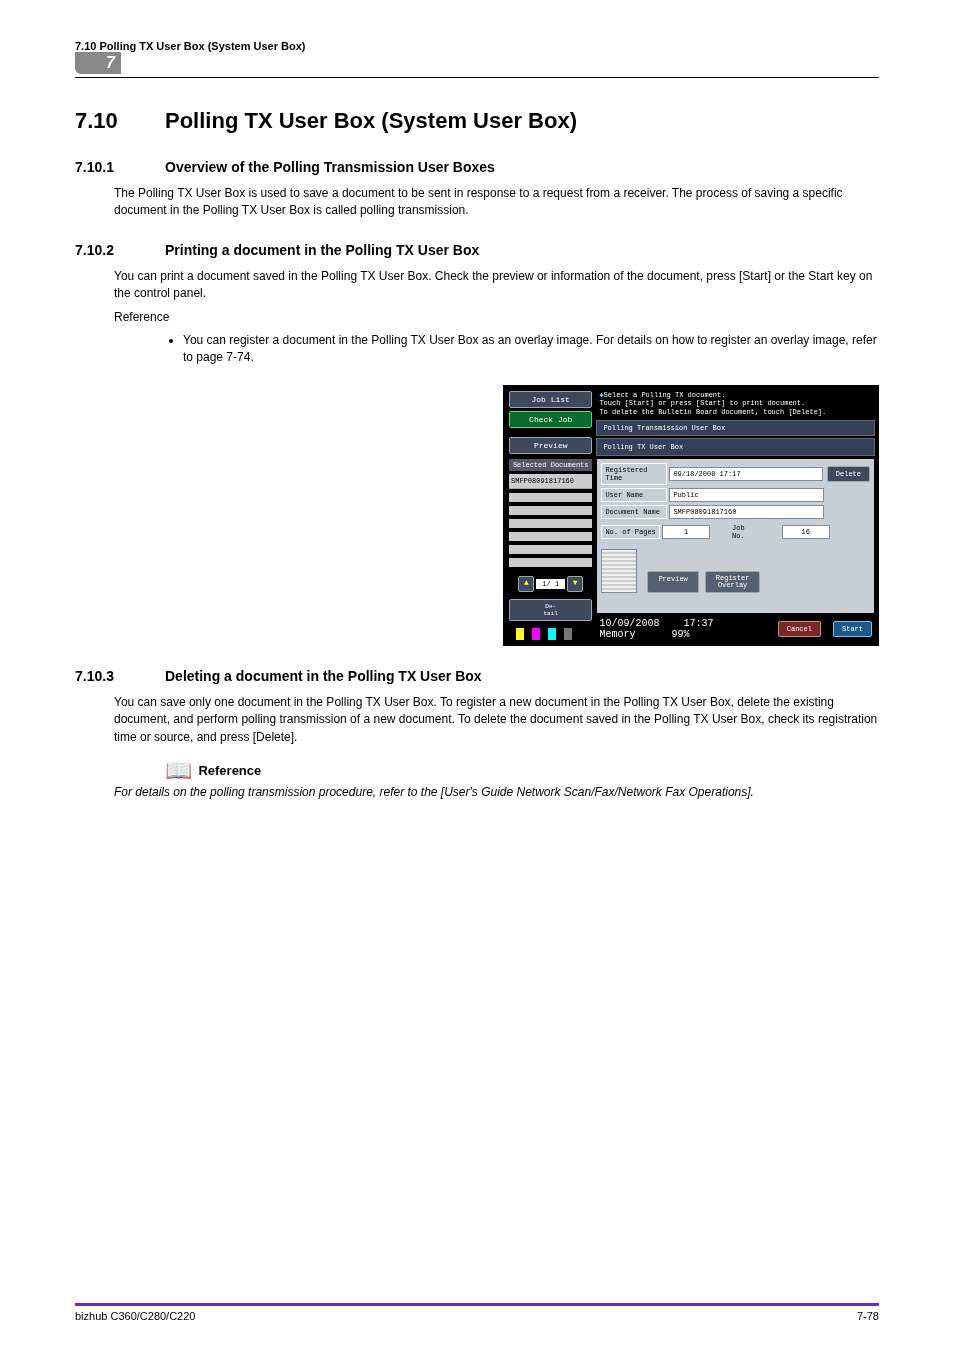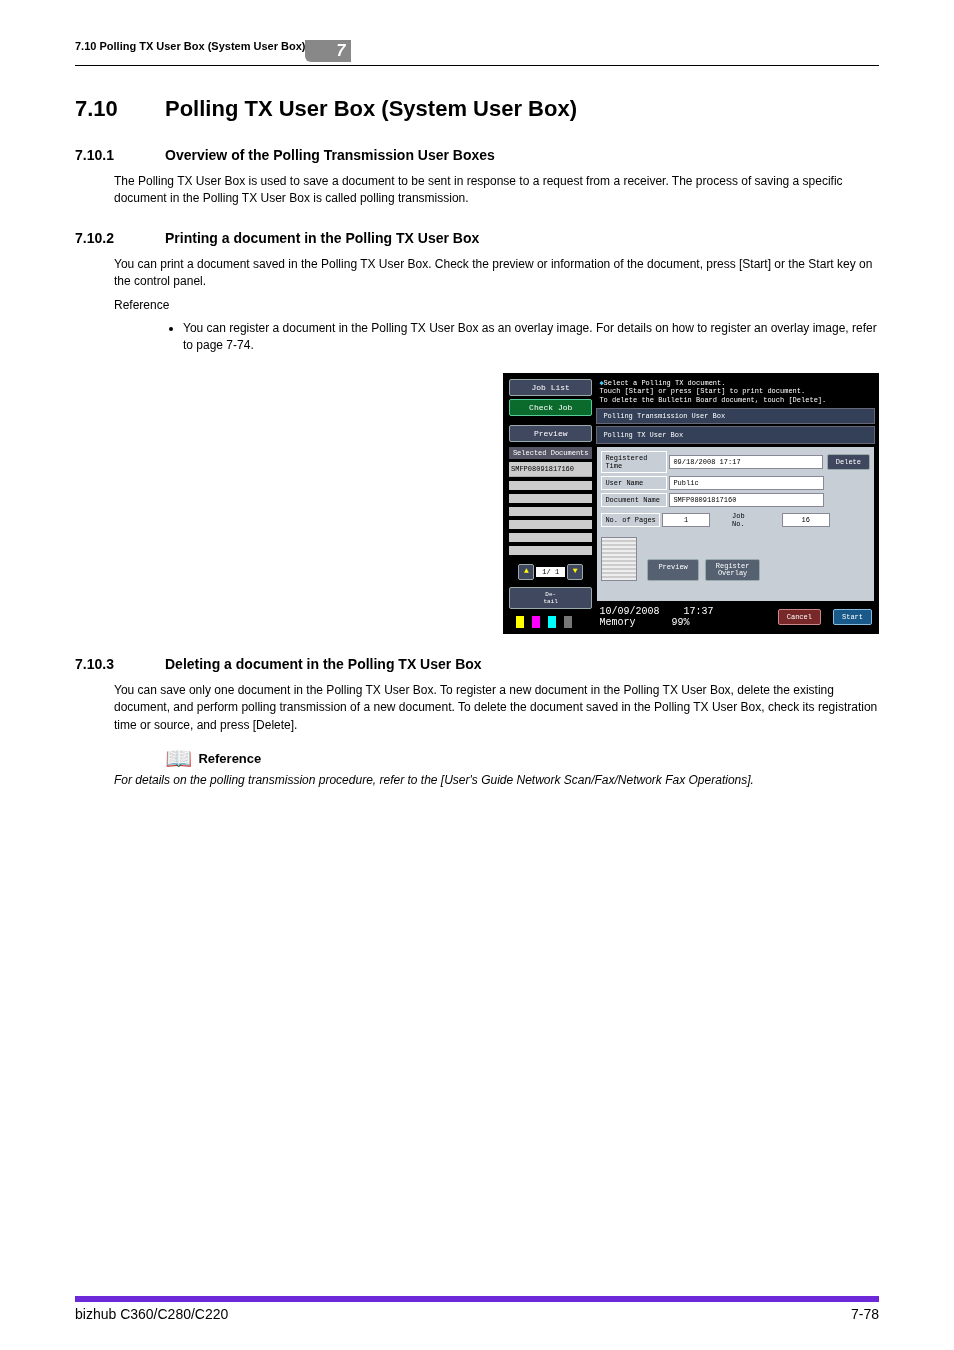--- a/index.html
+++ b/index.html
@@ -10,24 +10,25 @@
     width:954px;
   }
   .page{
     padding:40px 75px 30px 75px;
     box-sizing:border-box;
     min-height:1350px;
     position:relative;
   }
   .header-row{
     display:flex;
-    justify-content:flex-start;
+    justify-content:space-between;
     align-items:flex-start;
     border-bottom:1px solid #000;
     padding-bottom:3px;
+    flex-direction:column;
   }
   .header-left{
     font-size:11px;
     font-weight:bold;
   }
   .header-tab{
     background:#888;
     color:#fff;
     width:40px;
     height:22px;
@@ -251,24 +252,24 @@
   .tc{background:#0ff;}
   .tk{background:#777;}
   .ss-dt{color:#fff;font-size:10px;line-height:1.1;}
   .ss-foot-btns{margin-left:auto;display:flex;gap:12px;}
   .ss-foot-btns .b{background:#782828;color:#fff;border:1px solid #c88;padding:3px 8px;border-radius:2px;font-size:7px;}
   .ss-foot-btns .b.start{background:#1a5a8a;border-color:#8bd;}
   .page-footer{
     position:absolute;
     bottom:28px;
     left:75px;right:75px;
-    border-top:6px solid #6d28d9;
+    border-top:3px solid #6d28d9;
     display:flex;
     justify-content:space-between;
-    font-size:14px;
+    font-size:11px;
     padding-top:4px;
     text-align:center;
   }
 </style>
 </head>
 <body>
 
 <div class="page">
 
   <div class="header-row">

